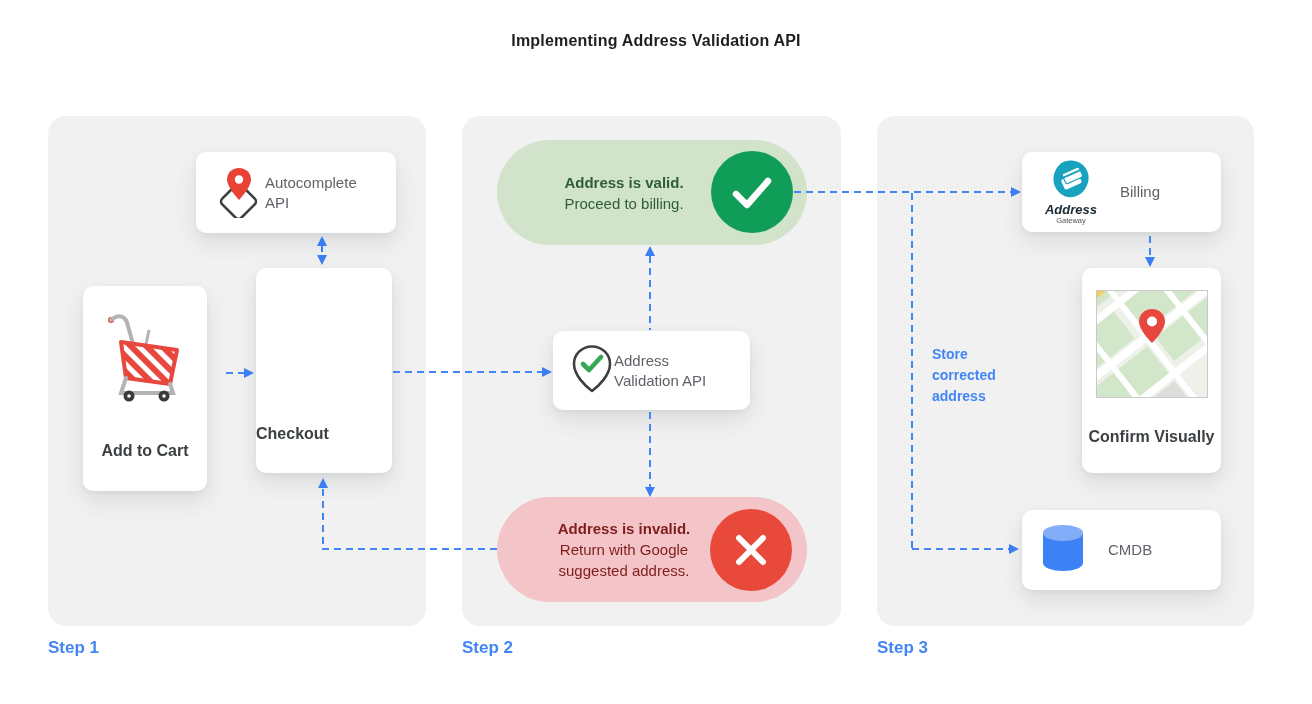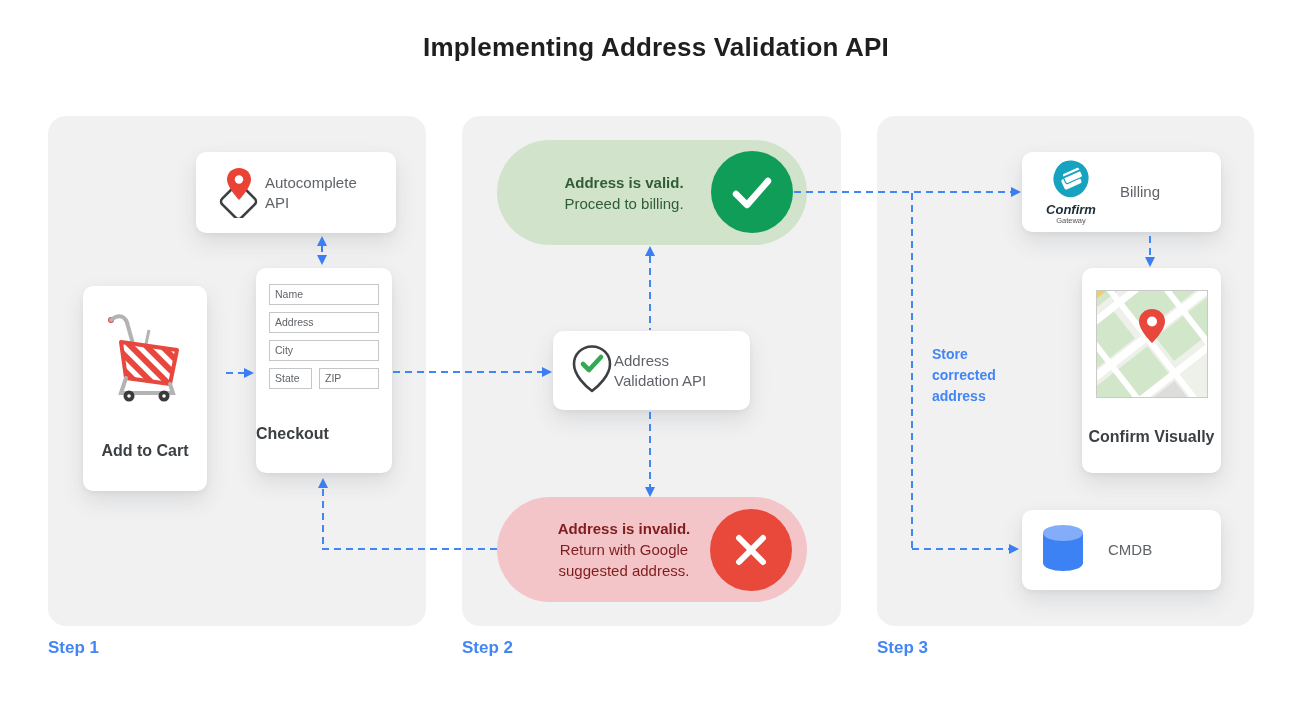--- a/index.html
+++ b/index.html
@@ -1,20 +1,20 @@
 <!DOCTYPE html>
 <html><head>
 <meta charset="utf-8">
 <style>
   html,body{margin:0;padding:0;background:#fff;}
   body{font-family:"Liberation Sans","DejaVu Sans",sans-serif;}
   #stage{position:relative;width:1312px;height:704px;background:#ffffff;overflow:hidden;}
 
   .page-title{position:absolute;top:32px;left:0;width:100%;text-align:center;
-    font-size:26px;font-weight:bold;color:#1f1f1f;letter-spacing:.2px;}
+    font-size:16px;font-weight:bold;color:#1f1f1f;letter-spacing:.2px;}
 
   .panel{position:absolute;top:116px;height:510px;background:#f1f1f2;border-radius:18px;}
   .panel.p1{left:48px;width:378px;}
   .panel.p2{left:462px;width:379px;}
   .panel.p3{left:877px;width:377px;}
 
   .step-label{position:absolute;top:638px;font-size:17px;font-weight:bold;color:#4285f4;}
 
   .card{position:absolute;background:#fff;border-radius:10px;
     box-shadow:0 10px 22px rgba(60,64,67,.12),0 2px 5px rgba(60,64,67,.06);}
@@ -100,29 +100,20 @@
         <circle cx="32" cy="88" r="5.5" fill="#3a3a3a"></circle>
           <circle cx="32" cy="88" r="1.8" fill="#fff"></circle>
         <circle cx="67" cy="88" r="5.5" fill="#3a3a3a"></circle>
           <circle cx="67" cy="88" r="1.8" fill="#fff"></circle>
       </svg>
     </span>
     <div class="cap">Add to Cart</div>
   </div>
 
   <div class="card" style="left:256px;top:268px;width:136px;height:205px;">
-    <div style="position:absolute;left:13px;top:16px;width:110px;">
-      <div class="field" style="width:103px;margin-bottom:7px;">Name</div>
-      <div class="field" style="width:103px;margin-bottom:7px;">Address</div>
-      <div class="field" style="width:103px;margin-bottom:7px;">City</div>
-      <div style="display:flex;gap:7px;">
-        <div class="field" style="width:36px;">State</div>
-        <div class="field" style="width:53px;">ZIP</div>
-      </div>
-    </div>
     <div class="cap" style="position:absolute;bottom:30px;width:100%;text-align:left;font-size:16px;font-weight:bold;color:#3c4043;">Checkout</div>
   </div>
 
   
   <div class="pill valid" style="left:497px;top:140px;">
     <div class="txt">
       <span class="t1">Address is valid.</span>
       <span>Proceed to billing.</span>
     </div>
     <div class="circ">
@@ -159,21 +150,21 @@
   <div class="card api-card" style="left:1022px;top:152px;width:199px;height:80px;gap:18px;">
     <span class="logo-col">
       <svg width="44" height="42" viewBox="0 0 52 50">
         <path d="M29,2 C42,4 50,16 46,29 C42,42 29,49 18,44 C7,39 2,26 7,15 C11,5 19,0.5 29,2 Z" fill="#17a3bf"></path>
         <g transform="rotate(-24 26 23)">
           <rect x="14" y="20" width="22" height="13" rx="2" fill="#ffffff"></rect>
           <rect x="18" y="14" width="22" height="13" rx="2" fill="#ffffff" stroke="#17a3bf" stroke-width="1.4"></rect>
           <line x1="18" y1="18.5" x2="40" y2="18.5" stroke="#17a3bf" stroke-width="2.4"></line>
         </g>
       </svg>
-      <span class="pay">Confirm</span>
+      <span class="pay">Address</span>
       <span class="gw">Gateway</span>
     </span>
     <span class="lbl">Billing</span>
   </div>
 
   <div class="card big-card" style="left:1082px;top:268px;width:139px;height:205px;">
     <span style="margin-top:22px;">
       <svg width="110" height="106" viewBox="0 0 110 106" style="border:1px solid #c9c9c9;display:block;">
         <rect width="110" height="106" fill="#eef0ea"></rect>
         <g transform="rotate(-38 55 53)">

